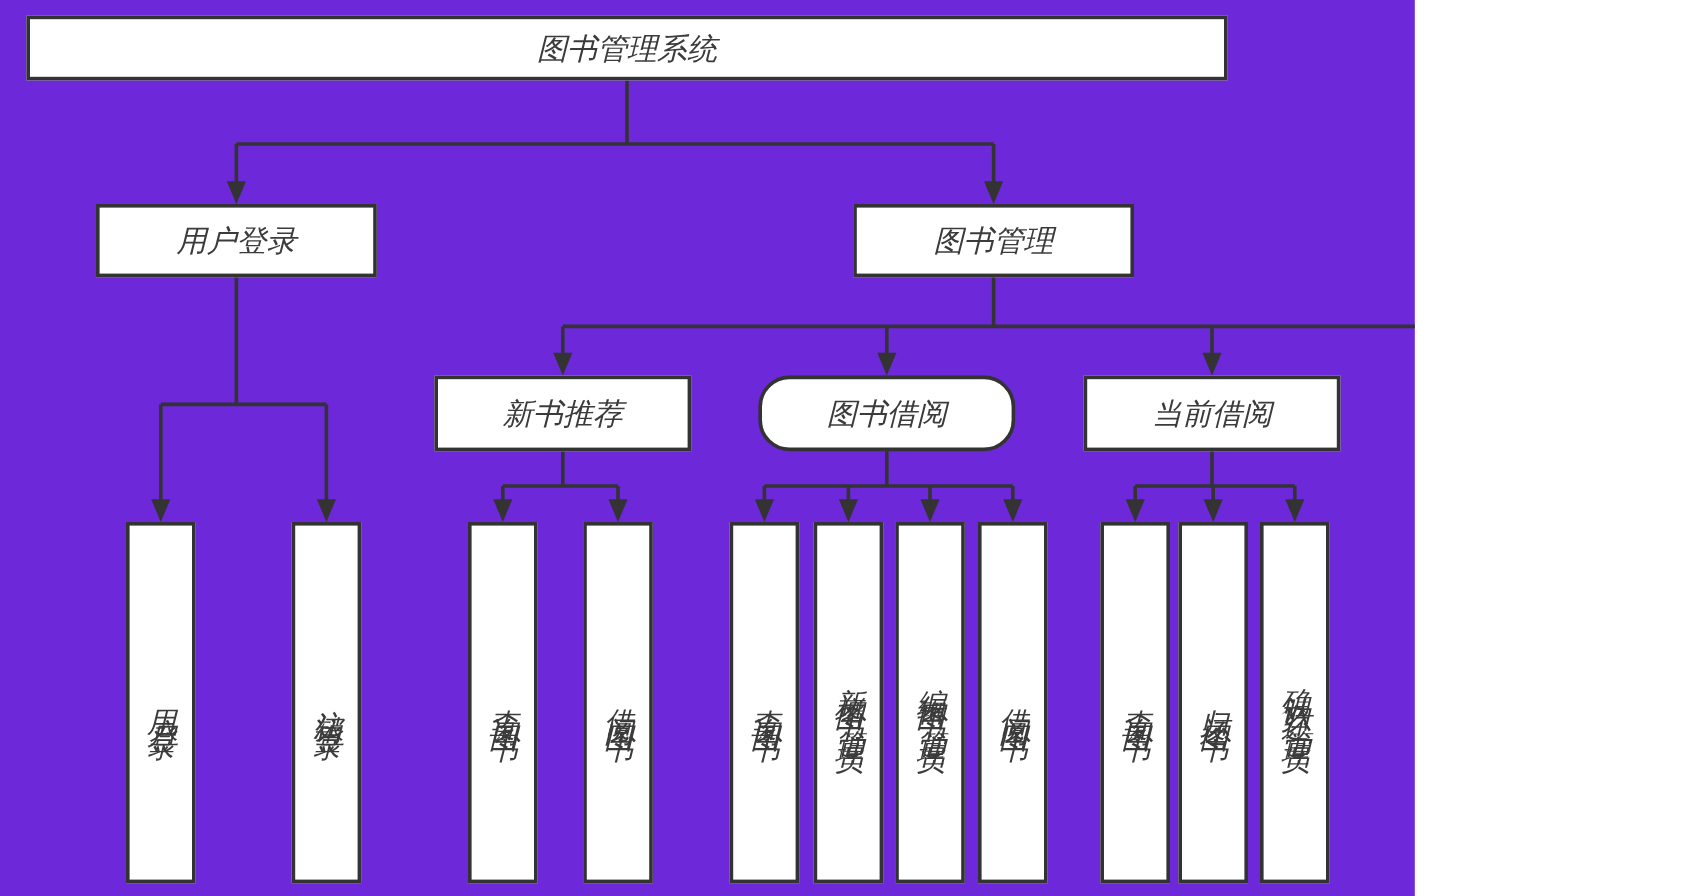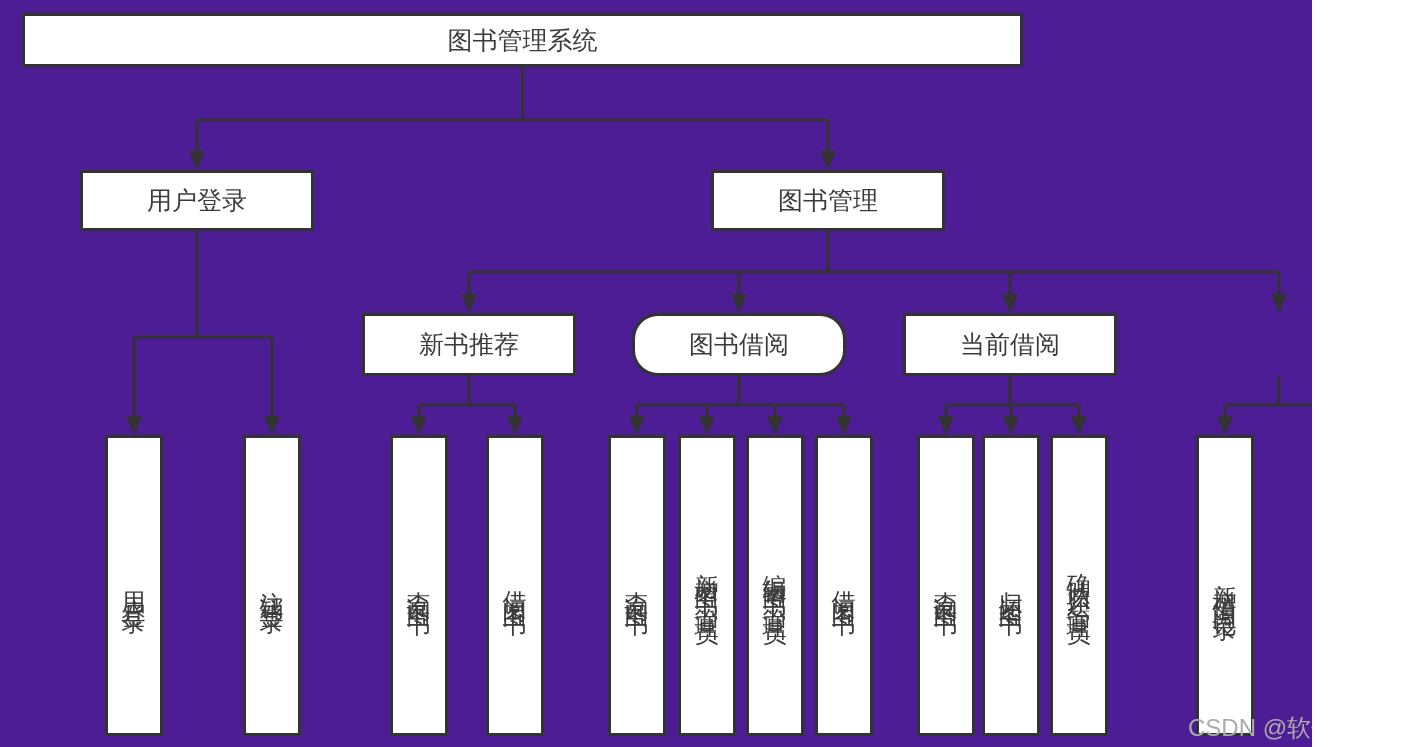--- a/index.html
+++ b/index.html
@@ -5,23 +5,24 @@
   :root{
     --line:#333333;
     --text:#3b3b3b;
     --box-background:#ffffff;
     --watermark:#ababab;
   }
   html,body{margin:0;padding:0;background:#ffffff;}
   body{font-family:"Liberation Sans","DejaVu Sans",sans-serif;}
   .canvas{
     position:relative;
-    width:1312px;height:747px;
-    background:#4c1d95;
+    width:1179px;height:747px;
+    background:#6d28d9;
     overflow:hidden;
+    font-style:italic;
   }
   .connectors{
     position:absolute;left:0;top:0;z-index:1;
   }
   .connectors path{stroke:var(--line);stroke-width:3;fill:none;}
   .connectors polygon{fill:var(--line);stroke:none;}
   .node{
     position:absolute;
     box-sizing:border-box;
     background:var(--box-background);

